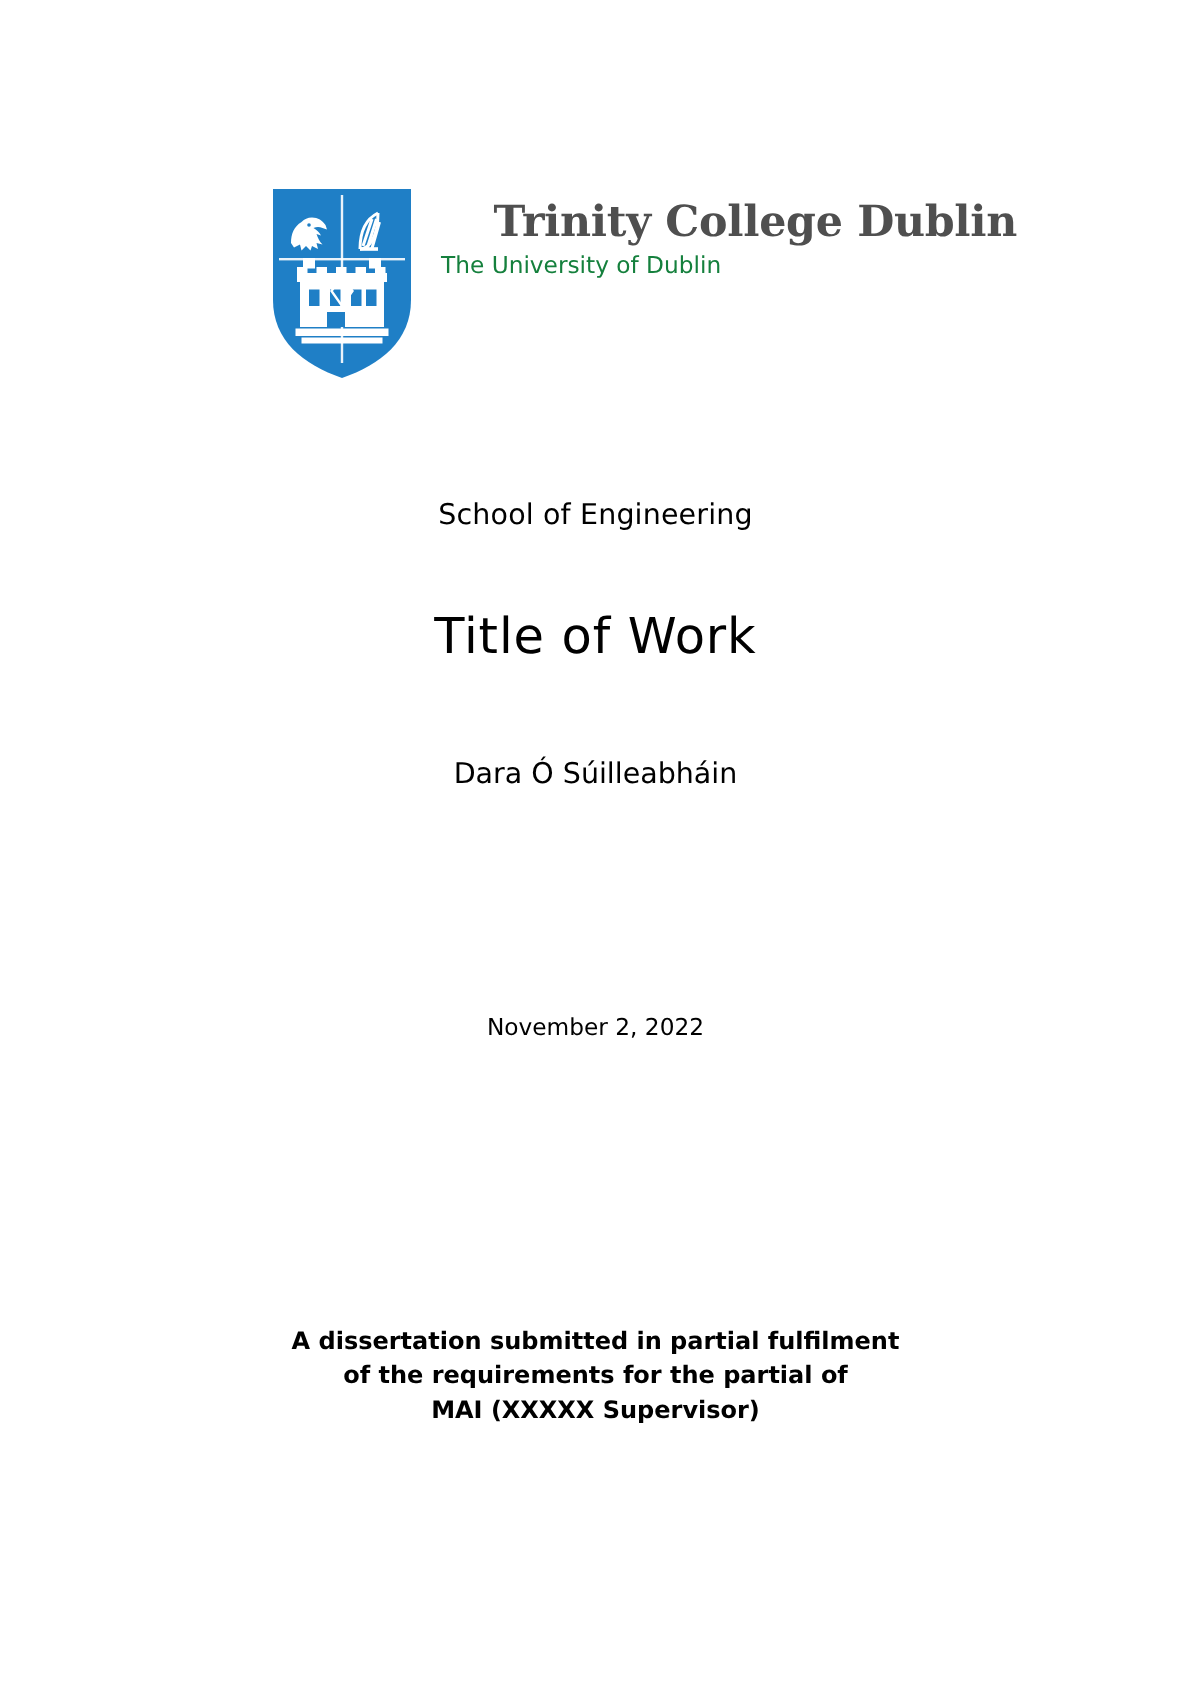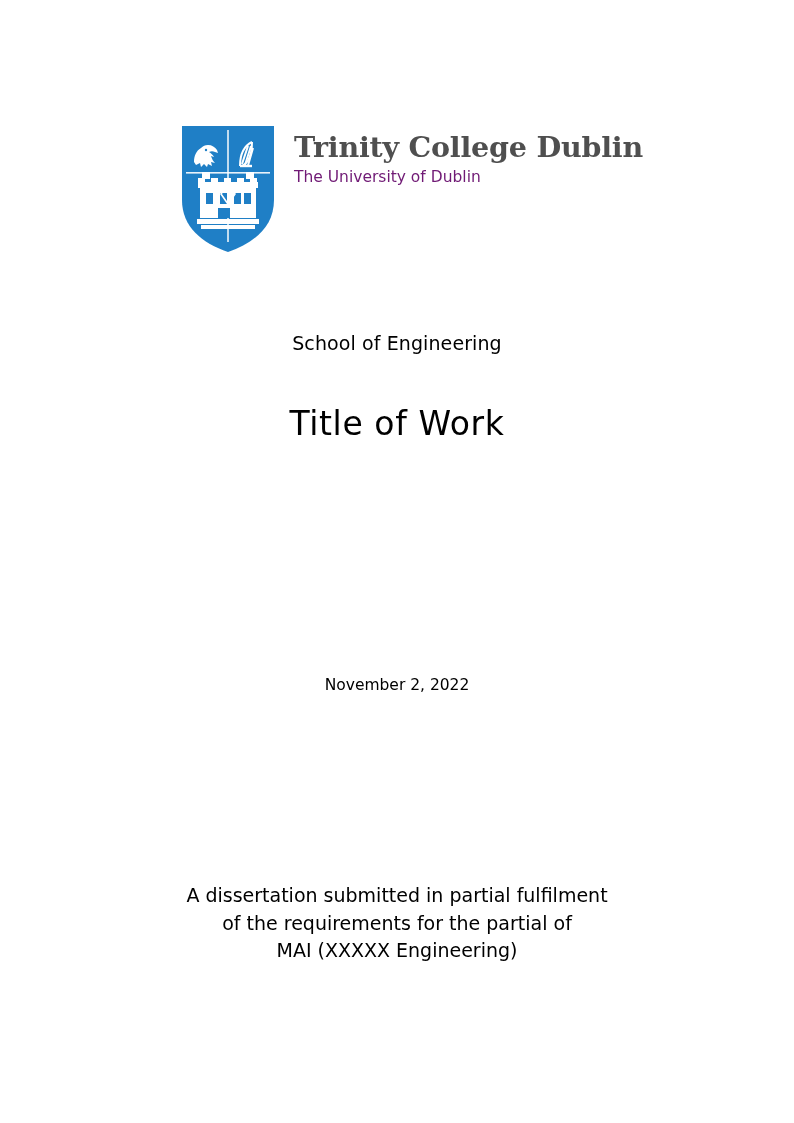--- a/index.html
+++ b/index.html
@@ -43,35 +43,36 @@
   }
 
   .wordmark .line1 {
     font-family: "DejaVu Serif", serif;
     font-weight: bold;
     font-size: 28.5px;
     color: #4f4f4f;
     letter-spacing: -0.2px;
     line-height: 1.12;
     white-space: nowrap;
+    margin-left: 35px;
   }
 
   .wordmark .line2 {
     font-family: "DejaVu Serif", serif;
     font-weight: bold;
     font-size: 16.5px;
     color: #4f4f4f;
     line-height: 1.5;
     white-space: nowrap;
   }
 
   .wordmark .line3 {
     font-family: "DejaVu Sans", sans-serif;
     font-size: 15.5px;
-    color: #701a75;
+    color: #15803d;
     line-height: 1.5;
     margin-top: 2px;
     white-space: nowrap;
   }
 
   
   .centre-col {
     position: absolute;
     left: 0;
     right: 0;
@@ -101,22 +102,23 @@
     letter-spacing: 0.2px;
   }
 
   .date {
     top: 676px;
     font-size: 15.5px;
   }
 
   .dissertation {
     top: 882px;
-    font-size: 19px;
+    font-size: 16px;
     line-height: 1.45;
+    font-weight: bold;
   }
 
   .dissertation div {
     white-space: nowrap;
   }
 </style>
 </head>
 <body>
 
 <div class="page">
@@ -174,23 +176,24 @@
     <div class="wordmark">
       <div class="line1">Trinity College Dublin</div>
       <div class="line3">The University of Dublin</div>
     </div>
   </div>
 
   <div class="centre-col school">School of Engineering</div>
 
   <div class="centre-col title">Title of Work</div>
 
+  <div class="centre-col author">Dara Ó Súilleabháin</div>
 
 
   <div class="centre-col date">November 2, 2022</div>
 
   <div class="centre-col dissertation">
     <div>A dissertation submitted in partial fulfilment</div>
     <div>of the requirements for the partial of</div>
-    <div>MAI (XXXXX Engineering)</div>
+    <div>MAI (XXXXX Supervisor)</div>
   </div>
 
 </div>
 
 </body></html>

